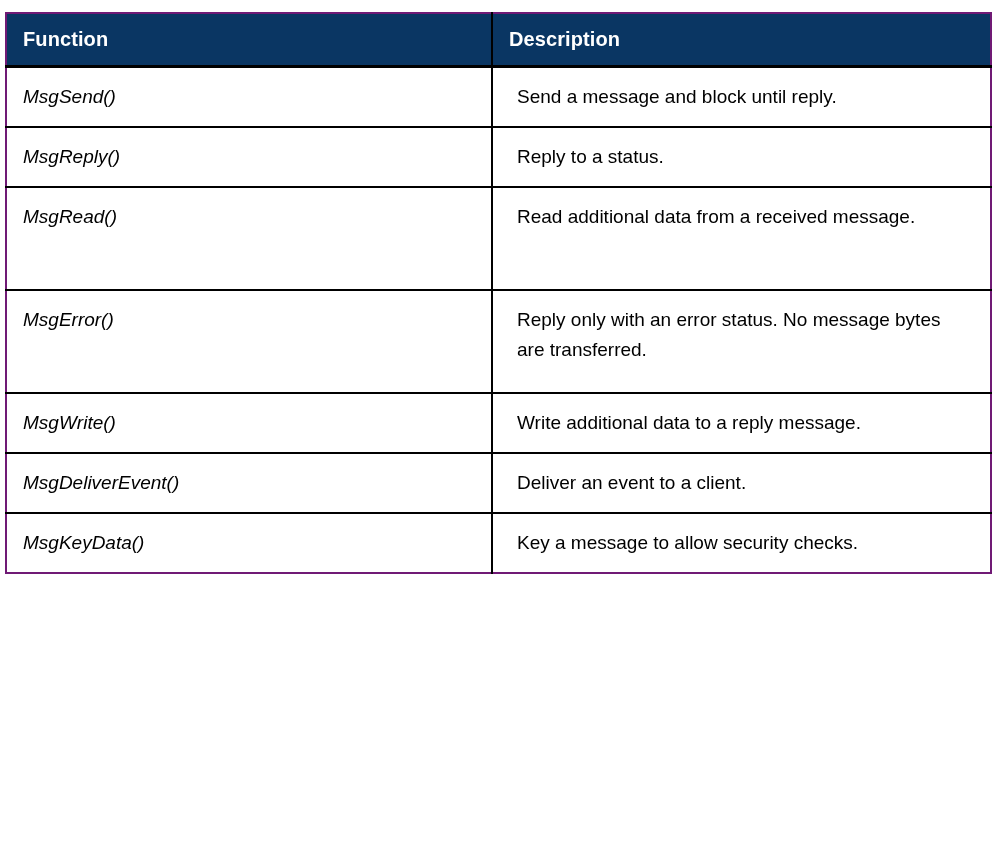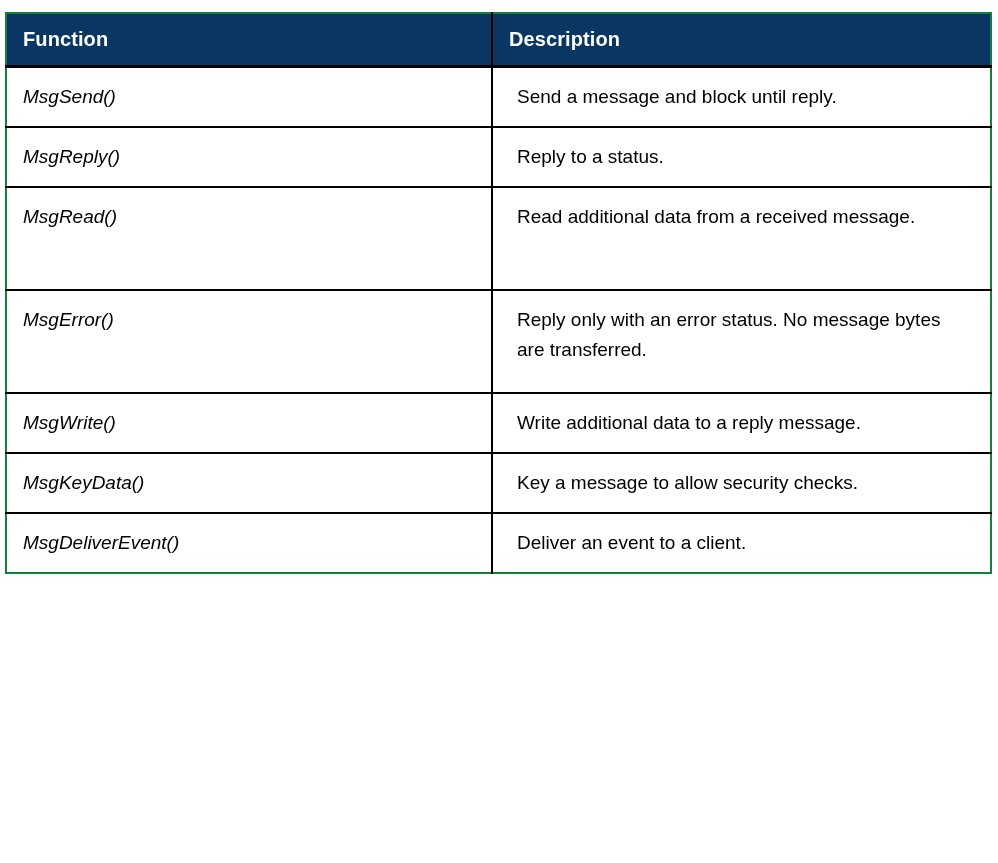--- a/index.html
+++ b/index.html
@@ -25,21 +25,21 @@
 
   
   .fn-table {
     position: absolute;
     left: 5px;
     top: 12px;
     width: 985px;
     border-collapse: collapse;
     table-layout: fixed;
     background: #ffffff;
-    border: 2px solid #15803d;
+    border: 2px solid #701a75;
   }
 
   .fn-table col.c-fn    { width: 486px; }
   .fn-table col.c-desc  { width: 499px; }
 
   
   thead th {
     background: #0a3663;
     color: #ffffff;
     font-weight: bold;
@@ -127,27 +127,27 @@
             <span class="desc-text">Reply only with an error status. No message bytes are transferred.</span>
           </td>
         </tr>
         <tr class="r-1">
           <td class="cell-fn">MsgWrite()</td>
           <td class="cell-desc">
             <span class="desc-text">Write additional data to a reply message.</span>
           </td>
         </tr>
         <tr class="r-1">
+          <td class="cell-fn">MsgDeliverEvent()</td>
+          <td class="cell-desc">
+            <span class="desc-text">Deliver an event to a client.</span>
+          </td>
+        </tr>
+        <tr class="r-1">
           <td class="cell-fn">MsgKeyData()</td>
           <td class="cell-desc">
             <span class="desc-text">Key a message to allow security checks.</span>
-          </td>
-        </tr>
-        <tr class="r-1">
-          <td class="cell-fn">MsgDeliverEvent()</td>
-          <td class="cell-desc">
-            <span class="desc-text">Deliver an event to a client.</span>
           </td>
         </tr>
       </tbody>
   </table>
 
 </div>
 
 </body></html>

